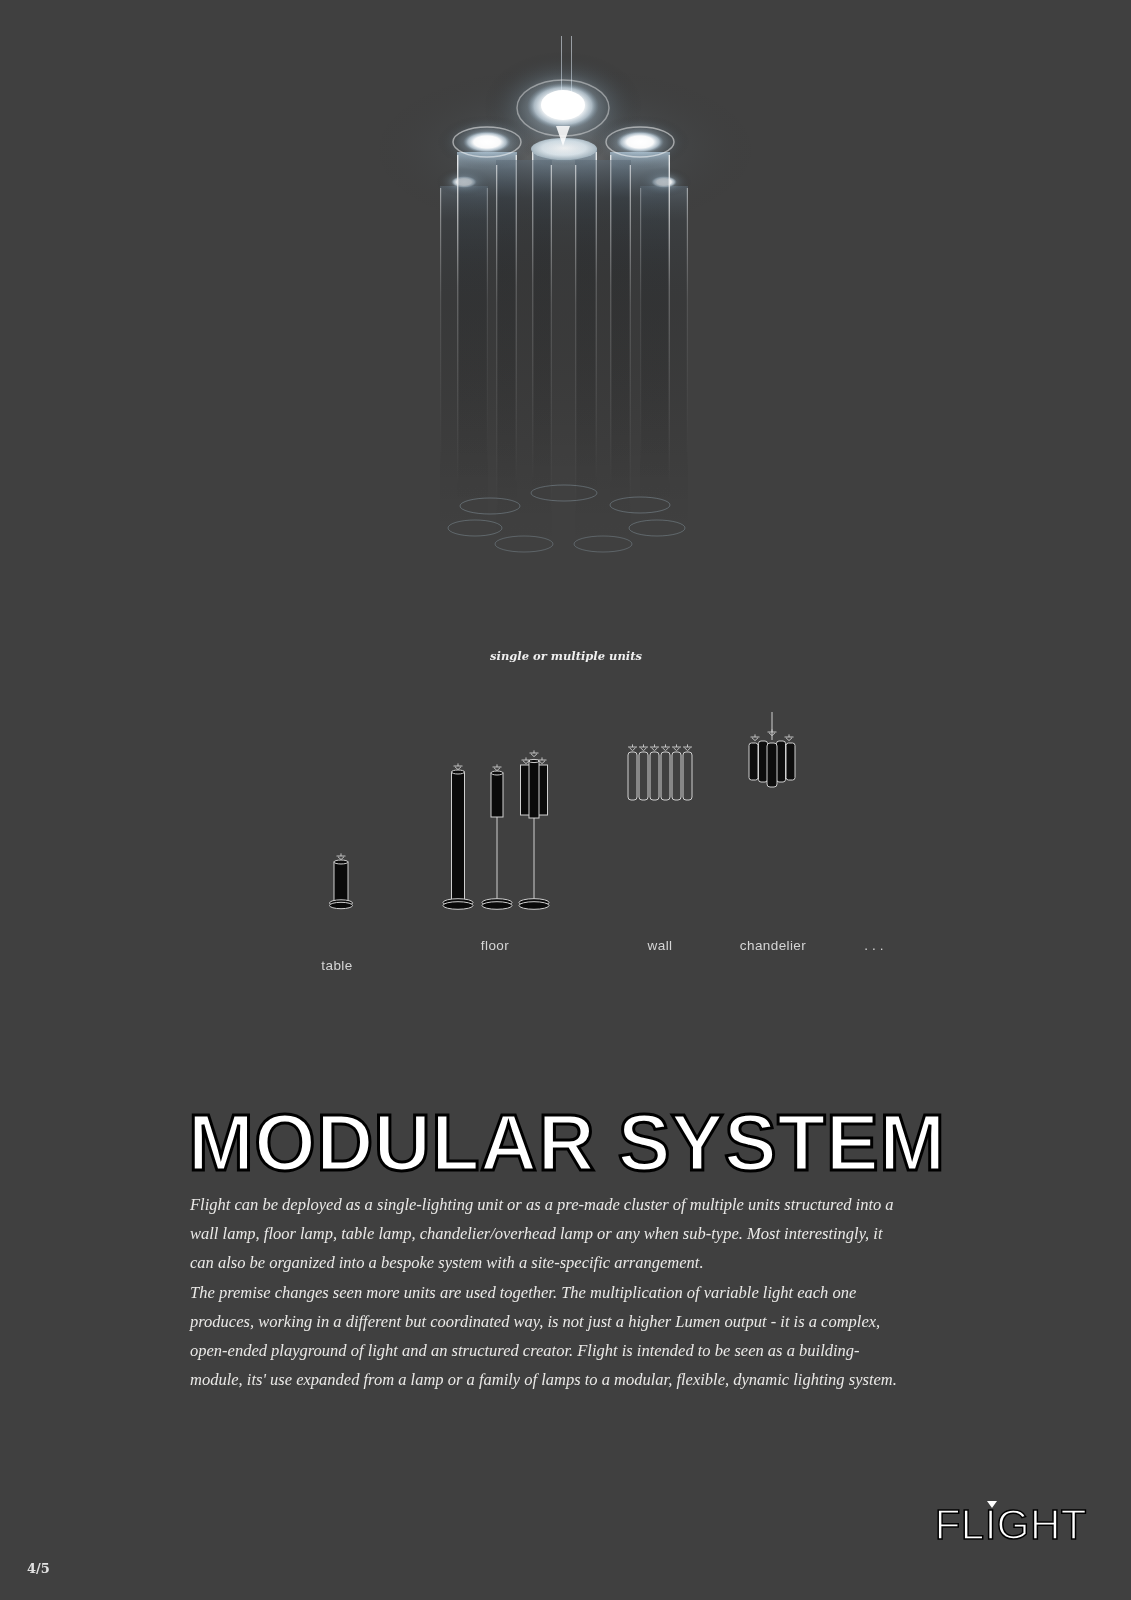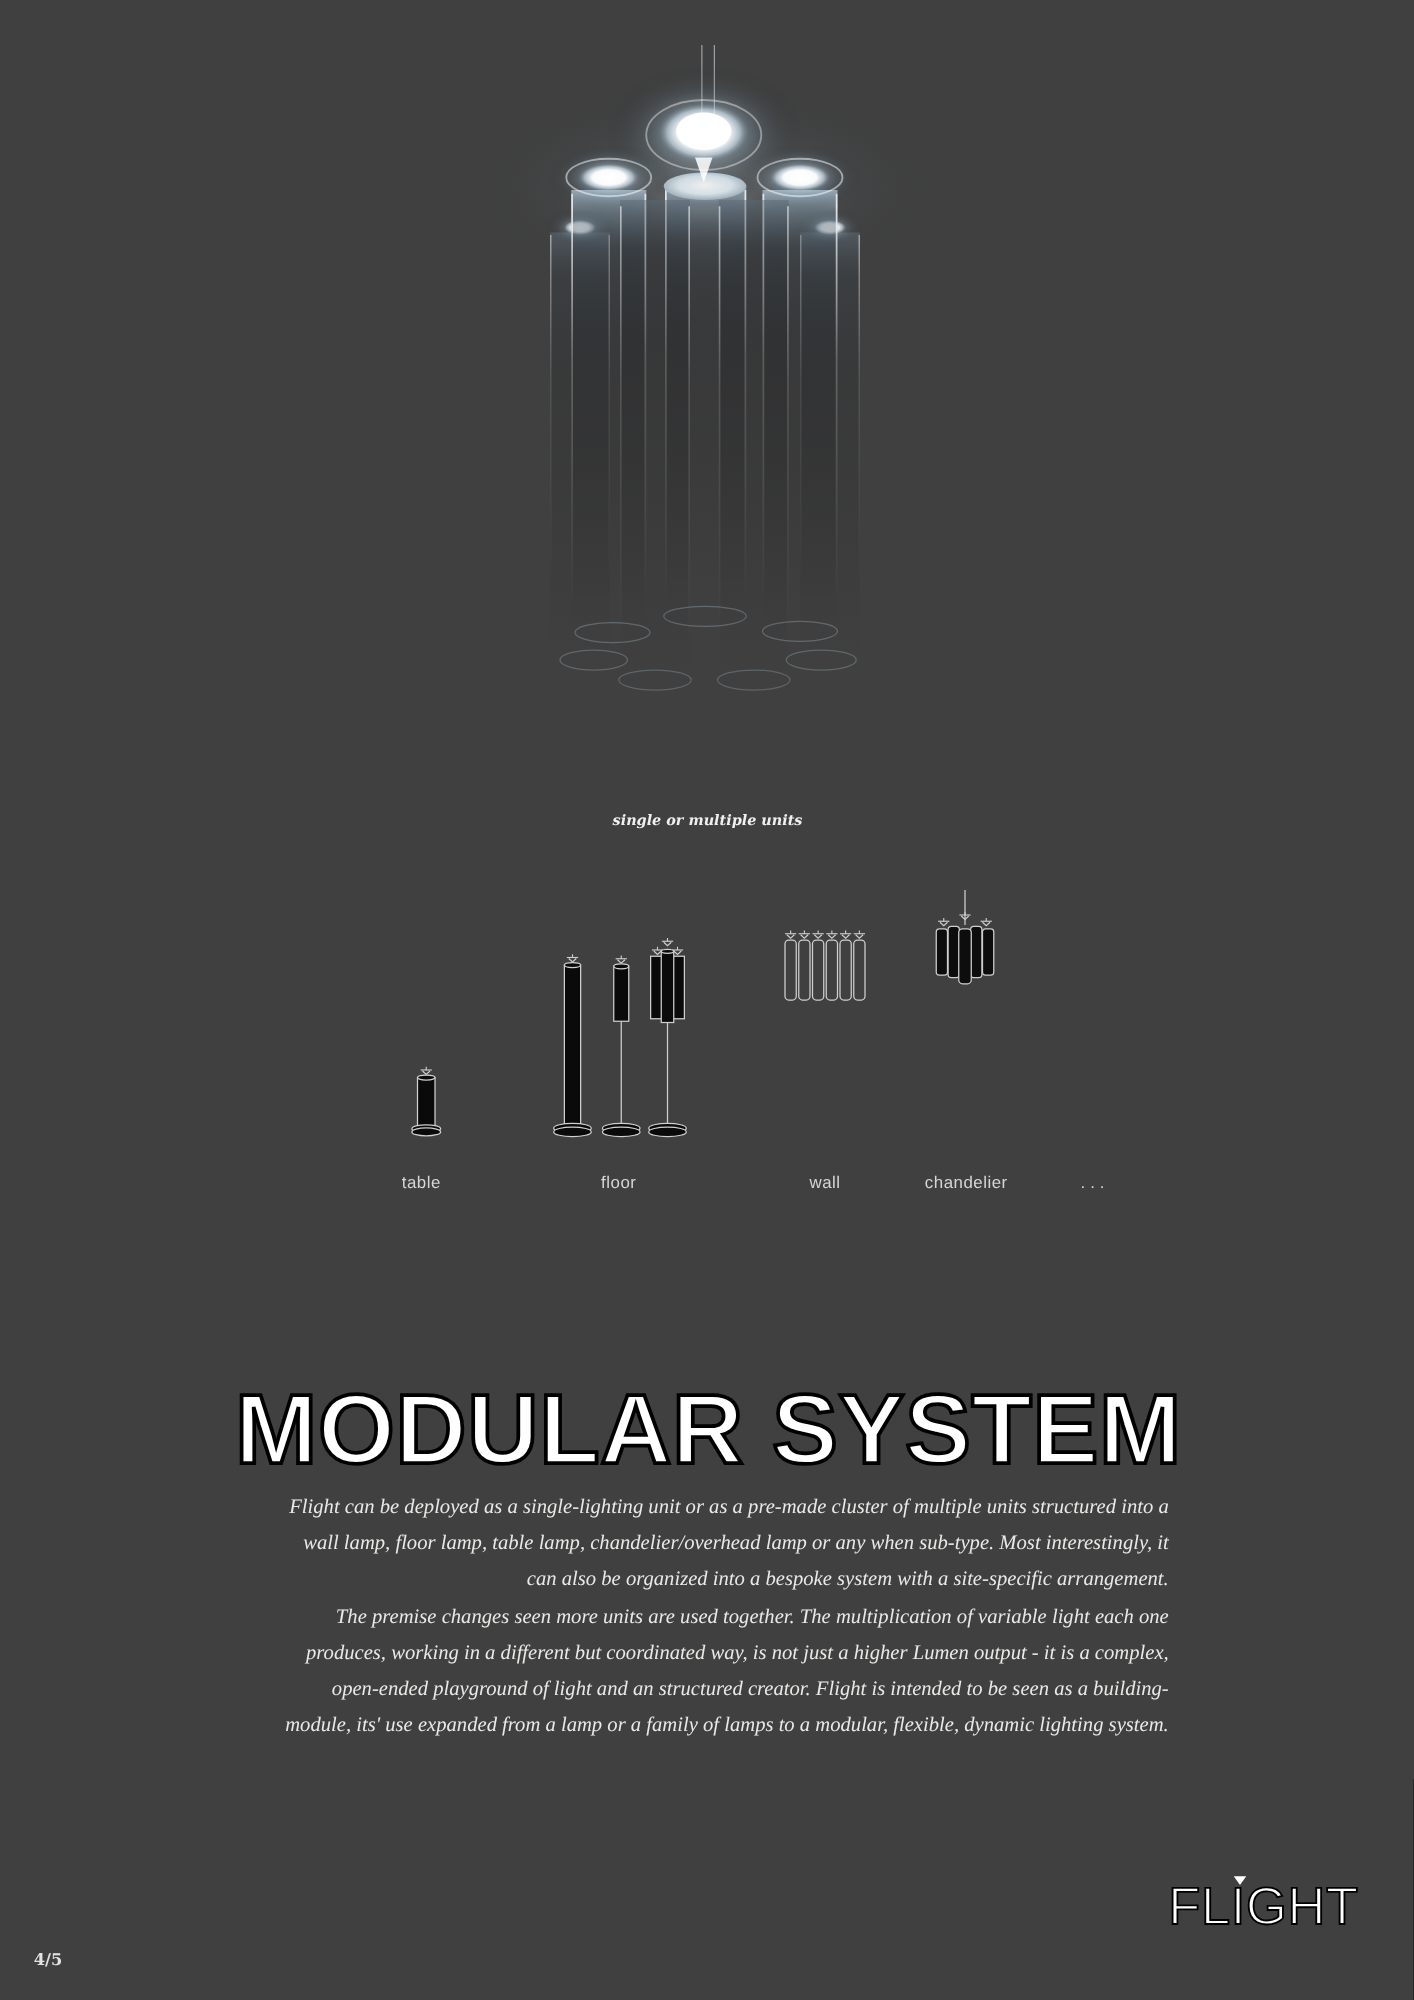--- a/index.html
+++ b/index.html
@@ -16,39 +16,38 @@
     position:absolute;left:566px;top:649px;transform:translateX(-50%);
     font-family:"DejaVu Serif","Liberation Serif",serif;
     font-style:italic;font-weight:700;
     font-size:11.5px;color:#f0f0f0;white-space:nowrap;
   }
 
   .diagram-label{
     position:absolute;top:938px;transform:translateX(-50%);
     font-size:13.5px;color:#d6d6d6;letter-spacing:0.4px;white-space:nowrap;
   }
-  .lbl-table{left:337px;}
+  .lbl-table{left:337px;margin-top:20px;}
   .lbl-floor{left:495px;}
   .lbl-wall{left:660px;}
   .lbl-chandelier{left:773px;}
   .lbl-more{left:876px;letter-spacing:4px;}
 
   .heading{
     position:absolute;left:188px;top:1050px;
     font-size:79px;line-height:1;font-weight:700;
     color:#ffffff;letter-spacing:0.5px;white-space:nowrap;
     -webkit-text-stroke:3px #000;
   }
 
   .body-text{
     position:absolute;left:190px;top:1190px;width:745px;
     font-family:"Liberation Serif","DejaVu Serif",serif;
     font-style:italic;font-size:16.5px;line-height:29.2px;
     color:#eae9e7;
-    text-align:right;
   }
   .body-text .line{white-space:nowrap;}
 
   .logo{
     position:absolute;right:44px;top:1504px;
     font-size:42px;line-height:1;color:#fff;
     letter-spacing:0.5px;white-space:nowrap;
     -webkit-text-stroke:1.5px #000;
   }
   .logo-triangle{

